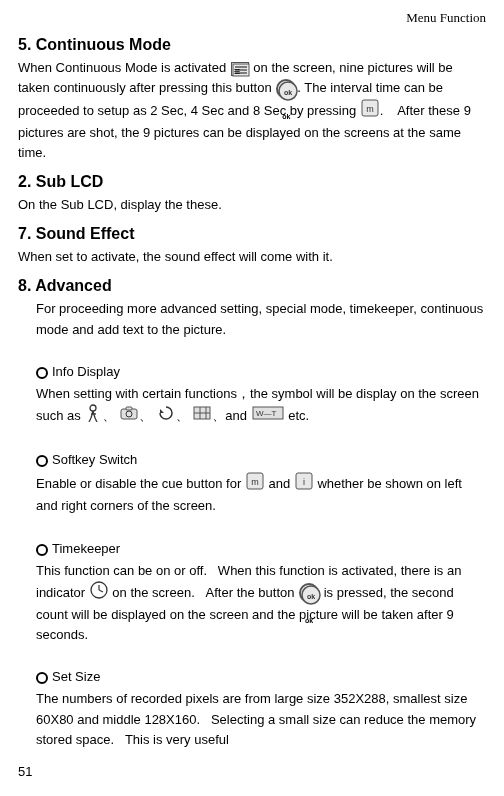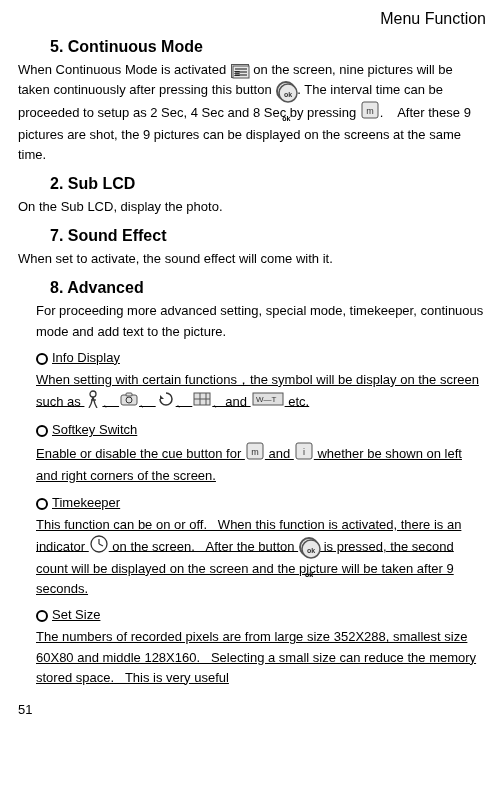--- a/index.html
+++ b/index.html
@@ -7,44 +7,43 @@
       width: 504px;
       min-height: 796px;
       font-family: Arial, sans-serif;
       font-size: 13px;
       color: #000;
       background: #fff;
       padding: 10px 18px 20px 18px;
     }
     .page-title {
       text-align: right;
-      font-size: 16px;
+      font-size: 13px;
       margin-bottom: 8px;
       color: #000;
+      font-family: Liberation Serif, serif;
     }
     h2 {
       font-size: 16px;
       font-weight: bold;
       margin-top: 10px;
       margin-bottom: 4px;
-      margin-left: 32px;
     }
     p {
       font-size: 13px;
       line-height: 1.55;
       margin-bottom: 4px;
     }
     .section-body {
       font-size: 13px;
       line-height: 1.55;
     }
     .sub-item {
       margin-left: 18px;
-      margin-top: 6px;
-      text-decoration: underline;
+      margin-top: 22px;
     }
     .sub-item-title {
       display: flex;
       align-items: center;
       gap: 4px;
       font-size: 13px;
       margin-bottom: 2px;
     }
     .circle-icon {
       display: inline-block;
@@ -132,21 +131,21 @@
   <span class="svg-icon">
     <svg width="18" height="18">
       <rect x="1" y="1" width="16" height="16" rx="2" fill="#e8e8e8" stroke="#555" stroke-width="1"></rect>
       <text x="9" y="13" text-anchor="middle" font-size="9" fill="#333">m</text>
     </svg>
   </span>.&nbsp;&nbsp;&nbsp;
   After these 9 pictures are shot, the 9 pictures can be displayed on the screens at the same time.
 </p>
 
 <h2>2. Sub LCD</h2>
-<p>On the Sub LCD, display the photo.</p>
+<p>On the Sub LCD, display the these.</p>
 
 <h2>7. Sound Effect</h2>
 <p>When set to activate, the sound effect will come with it.</p>
 
 <h2>8. Advanced</h2>
 <div class="section-body">
   <p style="margin-left:18px;">For proceeding more advanced setting, special mode, timekeeper, continuous mode and add text to the picture.</p>
 
   <div class="sub-item">
     <div class="sub-item-title">

